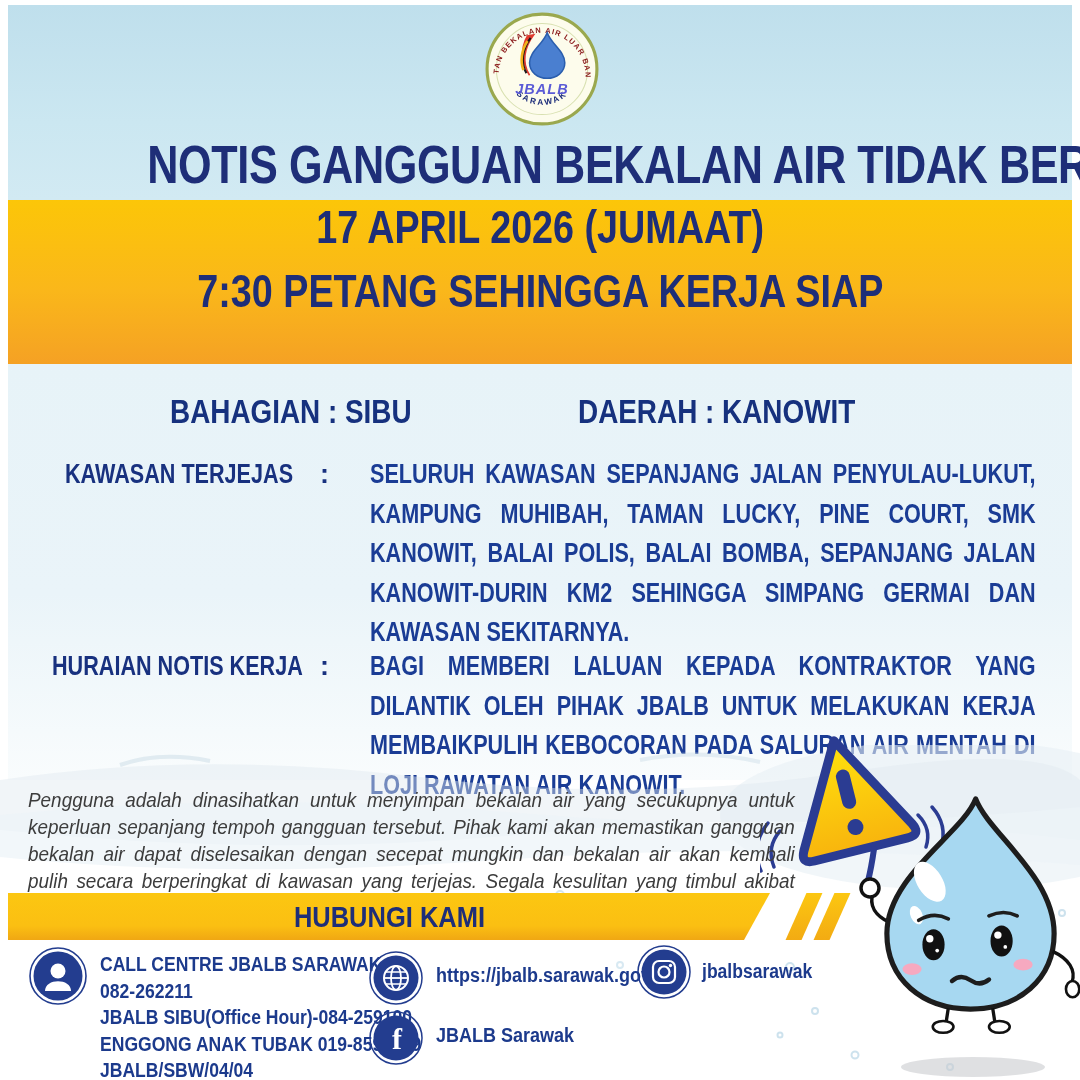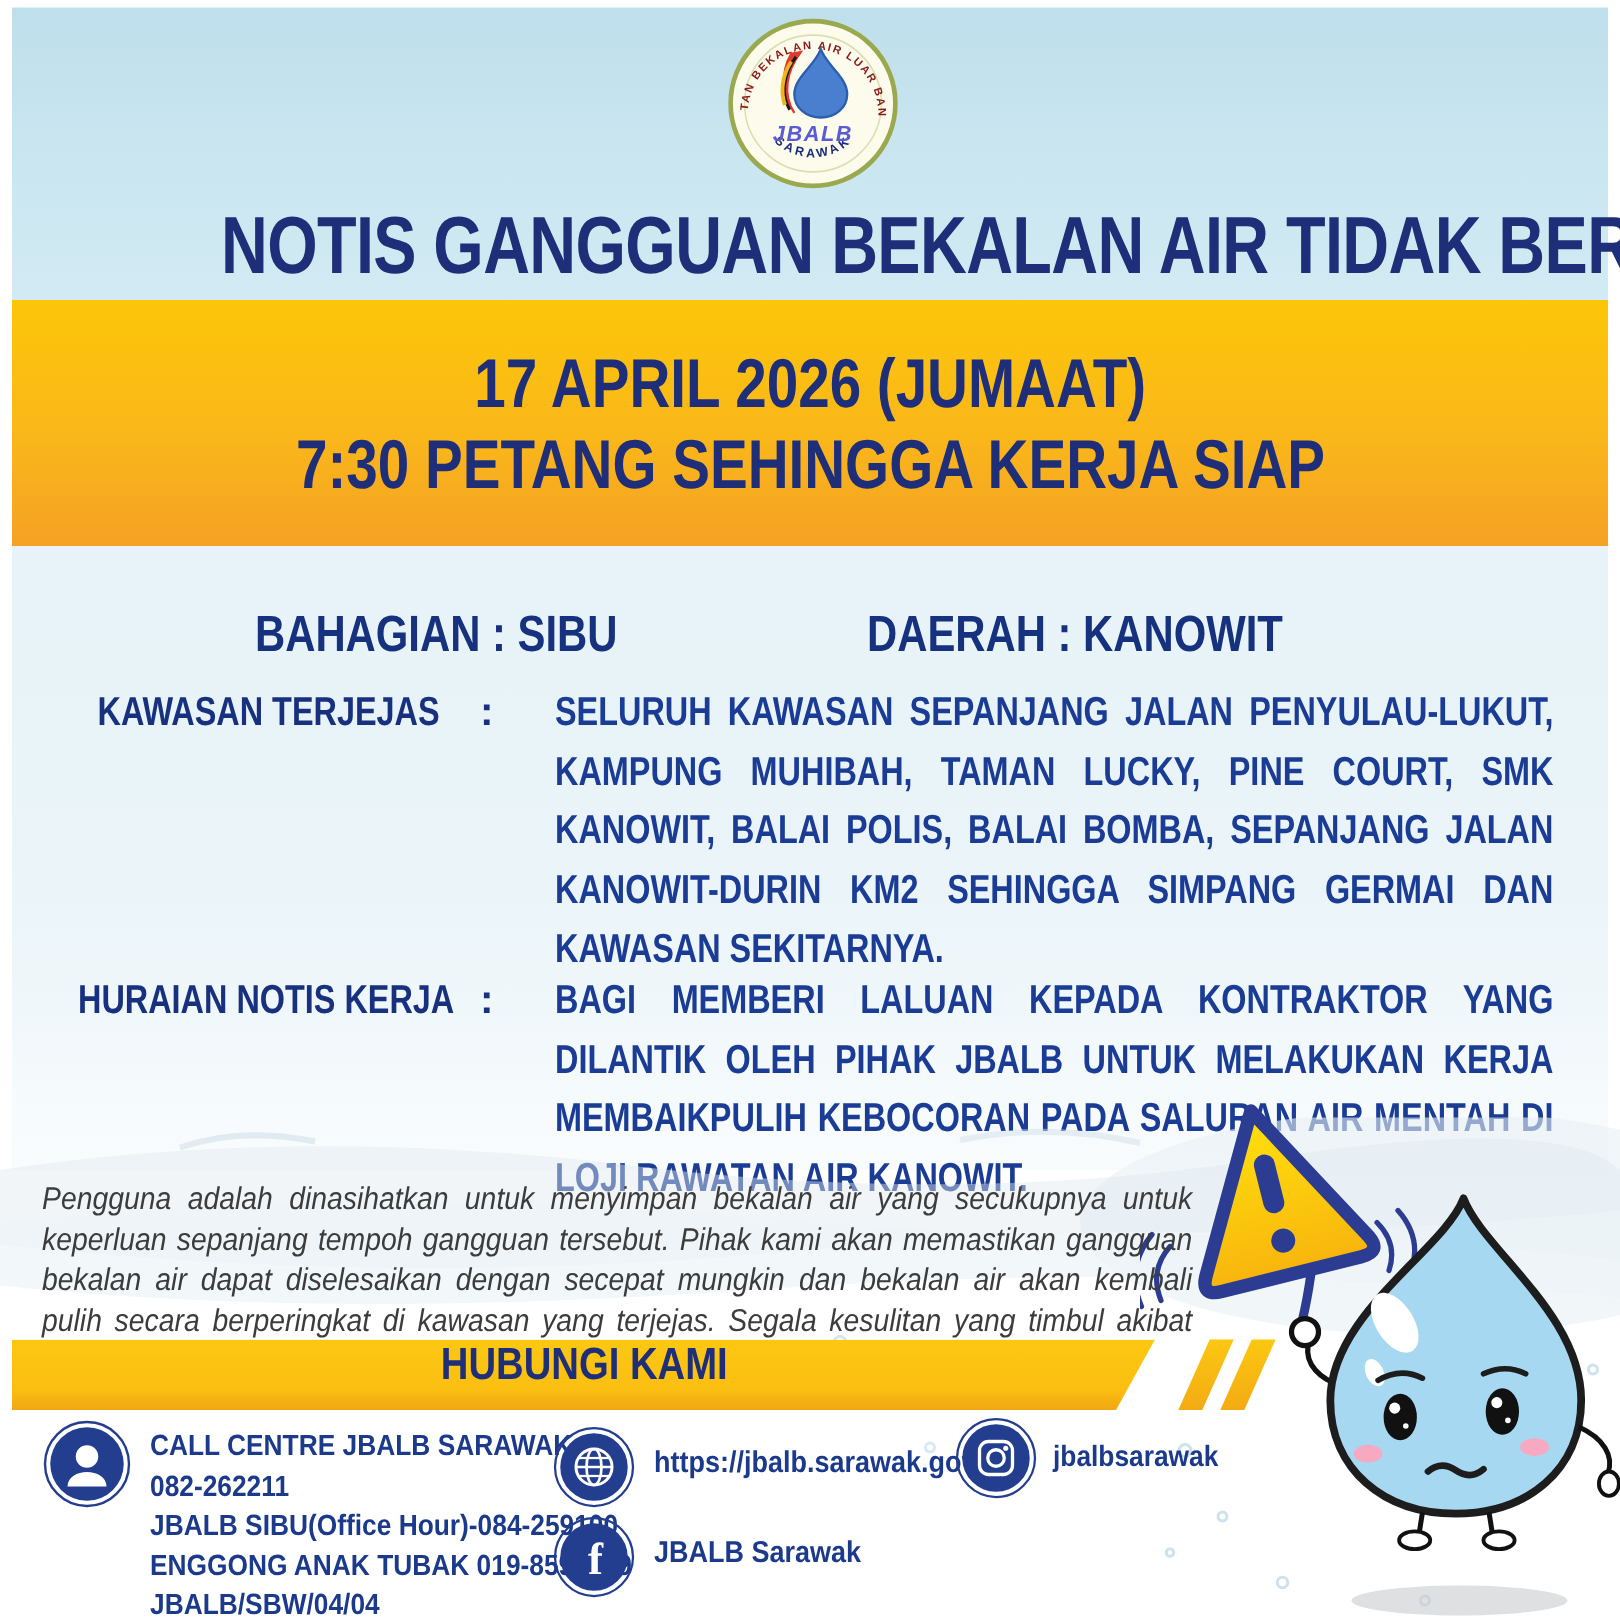--- a/index.html
+++ b/index.html
@@ -15,32 +15,32 @@
   .logo{position:absolute;left:477px;top:7px;width:114px;height:114px;}
   .title-wrap{position:absolute;left:0;top:128px;width:1064px;text-align:center;}
   .title{
     display:inline-block;transform:scaleX(0.8);transform-origin:50% 0;
     font-size:54px;font-weight:bold;letter-spacing:-0.5px;color:#1e2e78;white-space:nowrap;
   }
   
   .banner{
     position:absolute;left:8px;top:200px;width:1064px;height:164px;
     background:linear-gradient(180deg,#fcc608 0%,#fab71a 55%,#f5a124 100%);
-    display:flex;flex-direction:column;align-items:center;justify-content:center;
+    display:flex;flex-direction:column;align-items:center;justify-content:flex-start;gap:10px;
   }
   .banner .bline{
     transform:scaleX(0.82);transform-origin:50% 50%;
     font-size:46px;font-weight:bold;color:#1e2e78;white-space:nowrap;
   }
   
   .content{
     position:absolute;left:8px;top:364px;width:1064px;height:416px;
     background:linear-gradient(180deg,#e7f3f8 0%,#eaf4f9 55%,#f9fcfd 100%);
   }
-  .region-row{position:absolute;left:0;top:404px;width:1016px;height:46px;}
+  .region-row{position:absolute;left:0;top:392px;width:1016px;height:46px;}
   .bahagian{position:absolute;left:170px;top:0;}
   .daerah{position:absolute;left:578px;top:0;}
   .region-row span{
     display:inline-block;transform:scaleX(0.82);transform-origin:0 0;
     font-size:34px;font-weight:bold;color:#16317e;white-space:nowrap;
   }
   .sec-label{
     position:absolute;left:65px;display:block;transform:scaleX(0.8);transform-origin:0 0;
     font-size:27px;font-weight:bold;color:#18317f;white-space:nowrap;
   }
@@ -67,21 +67,21 @@
     font-size:21px;font-style:italic;font-weight:500;color:#3c3c3c;line-height:27px;
     text-align:justify;
   }
   
   .scene{position:absolute;left:760px;top:735px;width:320px;height:345px;z-index:2;}
   
   .contact-band{
     position:absolute;left:8px;top:893px;width:762px;height:47px;z-index:4;
     background:linear-gradient(180deg,#fcc711 0%,#fbbf12 70%,#f0a713 100%);
     clip-path:polygon(0 0,100% 0,calc(100% - 26px) 100%,0 100%);
-    display:flex;justify-content:center;
+    display:flex;align-items:center;justify-content:center;
   }
   .contact-band span{
     transform:scaleX(0.85);font-size:30px;font-weight:bold;color:#1e2e78;white-space:nowrap;
   }
   .stripe{
     position:absolute;top:893px;height:47px;width:16px;z-index:4;
     background:linear-gradient(180deg,#fcc711,#f3ab13);transform:skewX(-24deg);
   }
   .stripe.s1{left:796px;}
   .stripe.s2{left:824px;}

